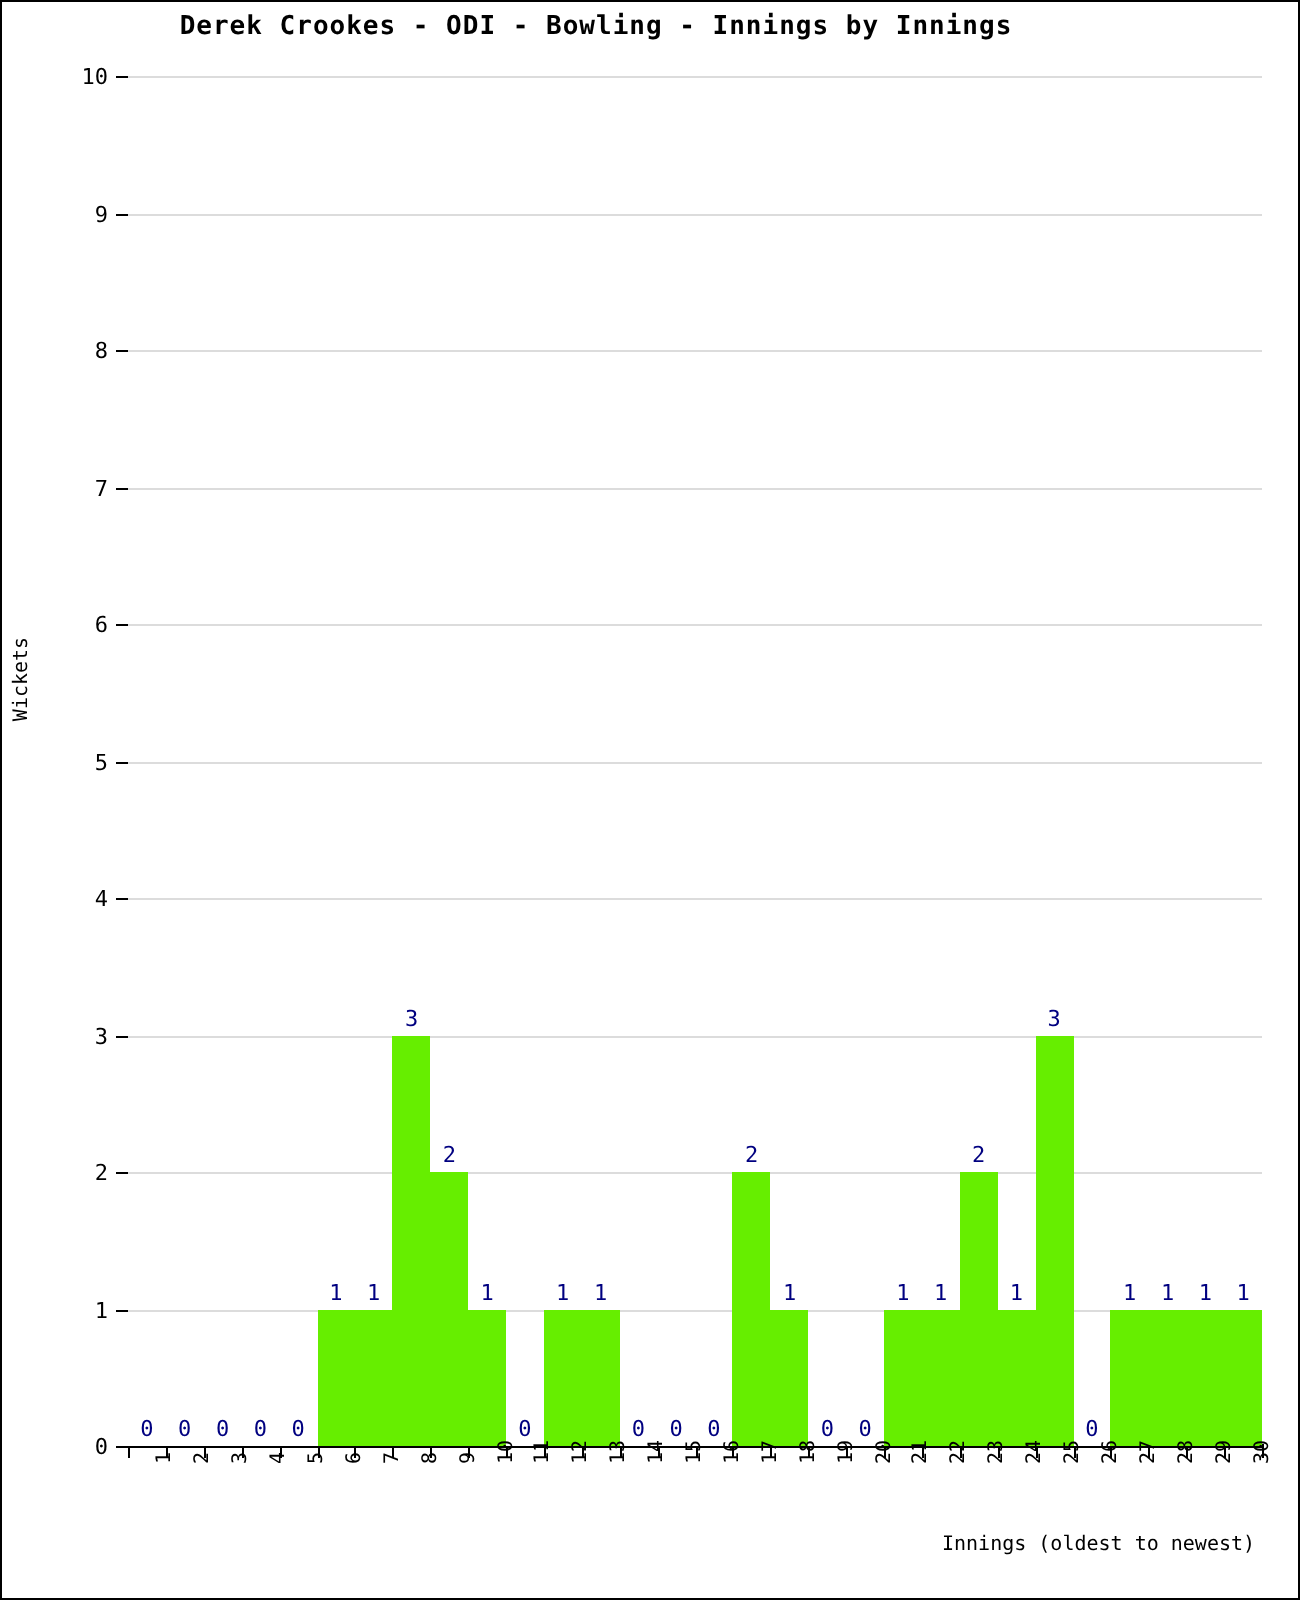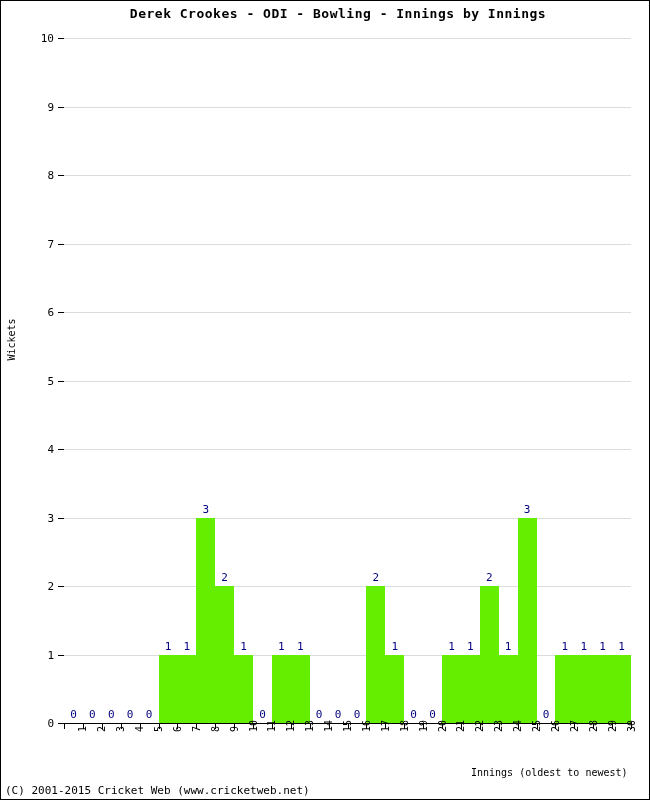--- a/index.html
+++ b/index.html
@@ -24,21 +24,20 @@
     left: 0;
     top: 5px;
     width: 594px;
     text-align: center;
     font-family: "DejaVu Sans Mono", monospace;
     font-size: 13px;
     font-weight: bold;
     color: #000000;
     letter-spacing: 0.5px;
     white-space: nowrap;
-    padding-left: 40px;
   }
   
   #plot-area {
     position: absolute;
     left: 63px;
     top: 37px;
     width: 567px;
     height: 685px;
   }
   #plot-bg {
@@ -313,15 +312,14 @@
       <div class="xlabel" style="left: 530.05px;">25</div>
       <div class="xlabel" style="left: 548.95px;">26</div>
       <div class="xlabel" style="left: 567.85px;">27</div>
       <div class="xlabel" style="left: 586.75px;">28</div>
       <div class="xlabel" style="left: 605.65px;">29</div>
       <div class="xlabel" style="left: 624.55px;">30</div>
     </div>
 
   <div id="x-axis-title">Innings (oldest to newest)</div>
 
-  <div id="footer-text">(C) 2001-2015 Cricket Web (www.cricketweb.net)</div>
 
 </div>
 
 </body></html>

